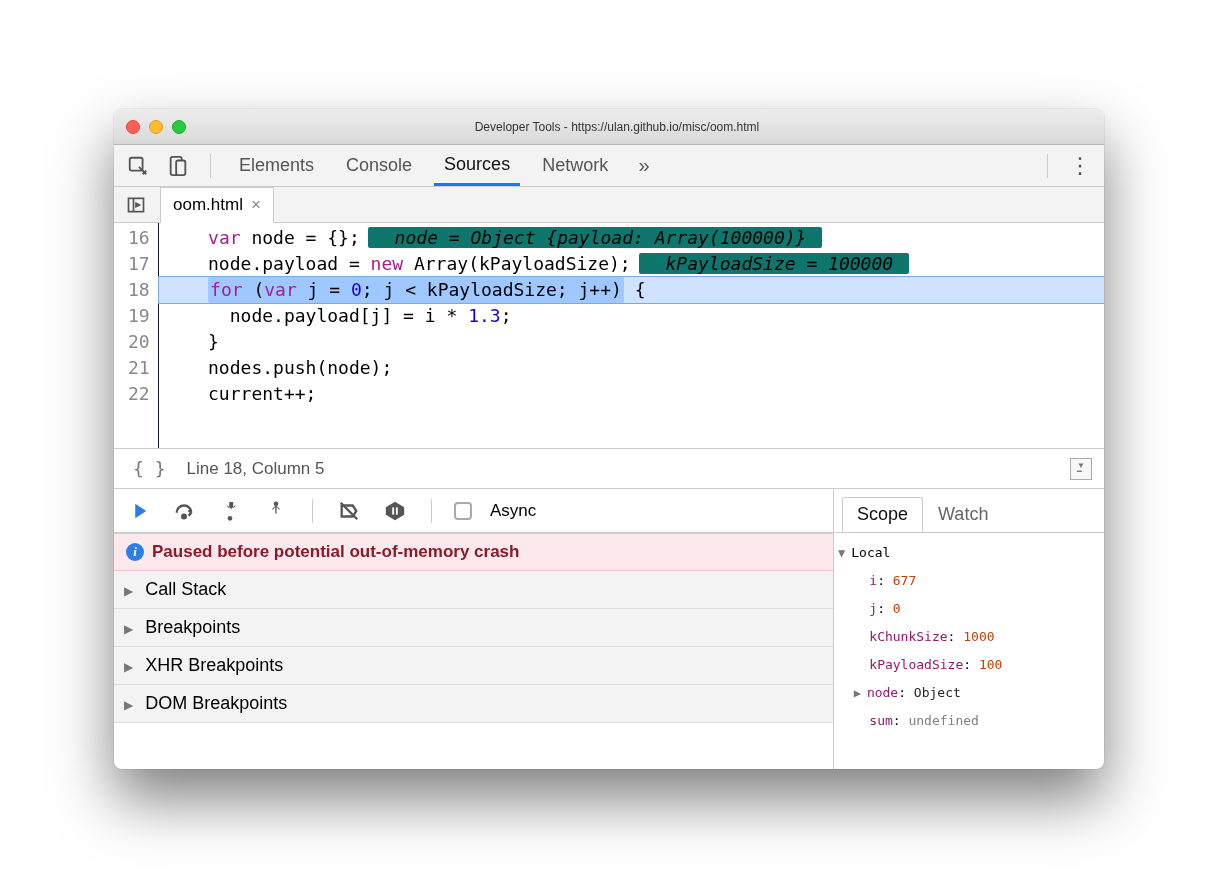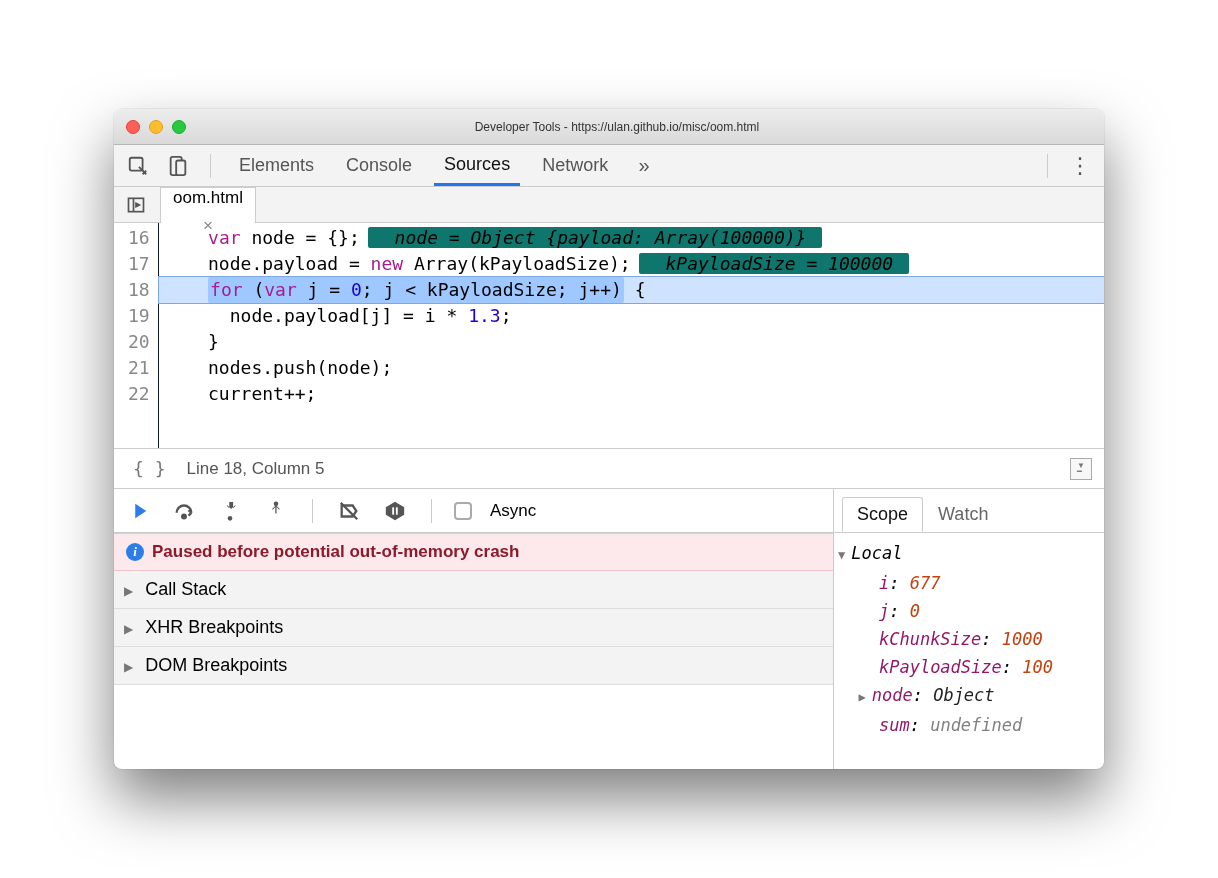--- a/index.html
+++ b/index.html
@@ -66,21 +66,21 @@
     gap:10px;
     background:#f3f3f3;
     font-size:17px;
   }
   .filetab {
     background:#fff;
     border:1px solid #ccc;
     border-bottom:none;
     height:36px;
     padding:0 12px;
-    display:flex;align-items:center;gap:8px;flex-direction:column;
+    display:flex;align-items:center;gap:8px;
   }
   .filetab .x { color:#888; cursor:pointer;}
   .code-area {
     flex: 1;
     min-height:0;
     display:flex;
     font-family: Menlo, Consolas, monospace;
     font-size: 18px;
     overflow:hidden;
     border-bottom:1px solid #ccc;
@@ -173,24 +173,23 @@
     padding:0 8px;
     gap:0;
     background:#fff;
     font-size:18px;
   }
   .scope-tab { padding:6px 14px; color:#666; cursor:pointer; border:1px solid transparent;}
   .scope-tab.active { background:#fff; border:1px solid #ccc; border-bottom:1px solid #fff; color:#111; border-radius:3px 3px 0 0;}
   .scope-body {
     flex:1; overflow:auto;
     font-family: Menlo, Consolas, monospace;
-    font-size:17px;
+    font-size:13px;
     padding:6px 4px;
     line-height:28px;
-    font-style:italic;
   }
   .scope-body .row { white-space:pre; }
   .prop { color:#93186c; }
   .val-num { color:#c2410c; }
   .val-obj { color:#222; }
   .val-undef { color:#808080;}
   .collapse-box {
     width:22px;height:22px;border:1px solid #aaa;display:flex;align-items:center;justify-content:center;color:#777;background:#f7f7f7;margin-left:auto;flex-direction:column;font-size:8px;line-height:6px;
   }
 </style>
@@ -320,20 +319,24 @@
       <div class="pause-banner">
         <span class="info-icon">i</span>
         <span>Paused before potential out-of-memory crash</span>
       </div>
       <div class="section-row">
           <span class="tri"></span>
           <span>Call Stack</span>
         </div>
       <div class="section-row">
           <span class="tri"></span>
+          <span>Breakpoints</span>
+        </div>
+      <div class="section-row">
+          <span class="tri"></span>
           <span>XHR Breakpoints</span>
         </div>
       <div class="section-row">
           <span class="tri"></span>
           <span>DOM Breakpoints</span>
         </div>
     </div>
     <div class="debug-right">
       <div class="scope-tabs">
         <div class="scope-tab active">Scope</div>

